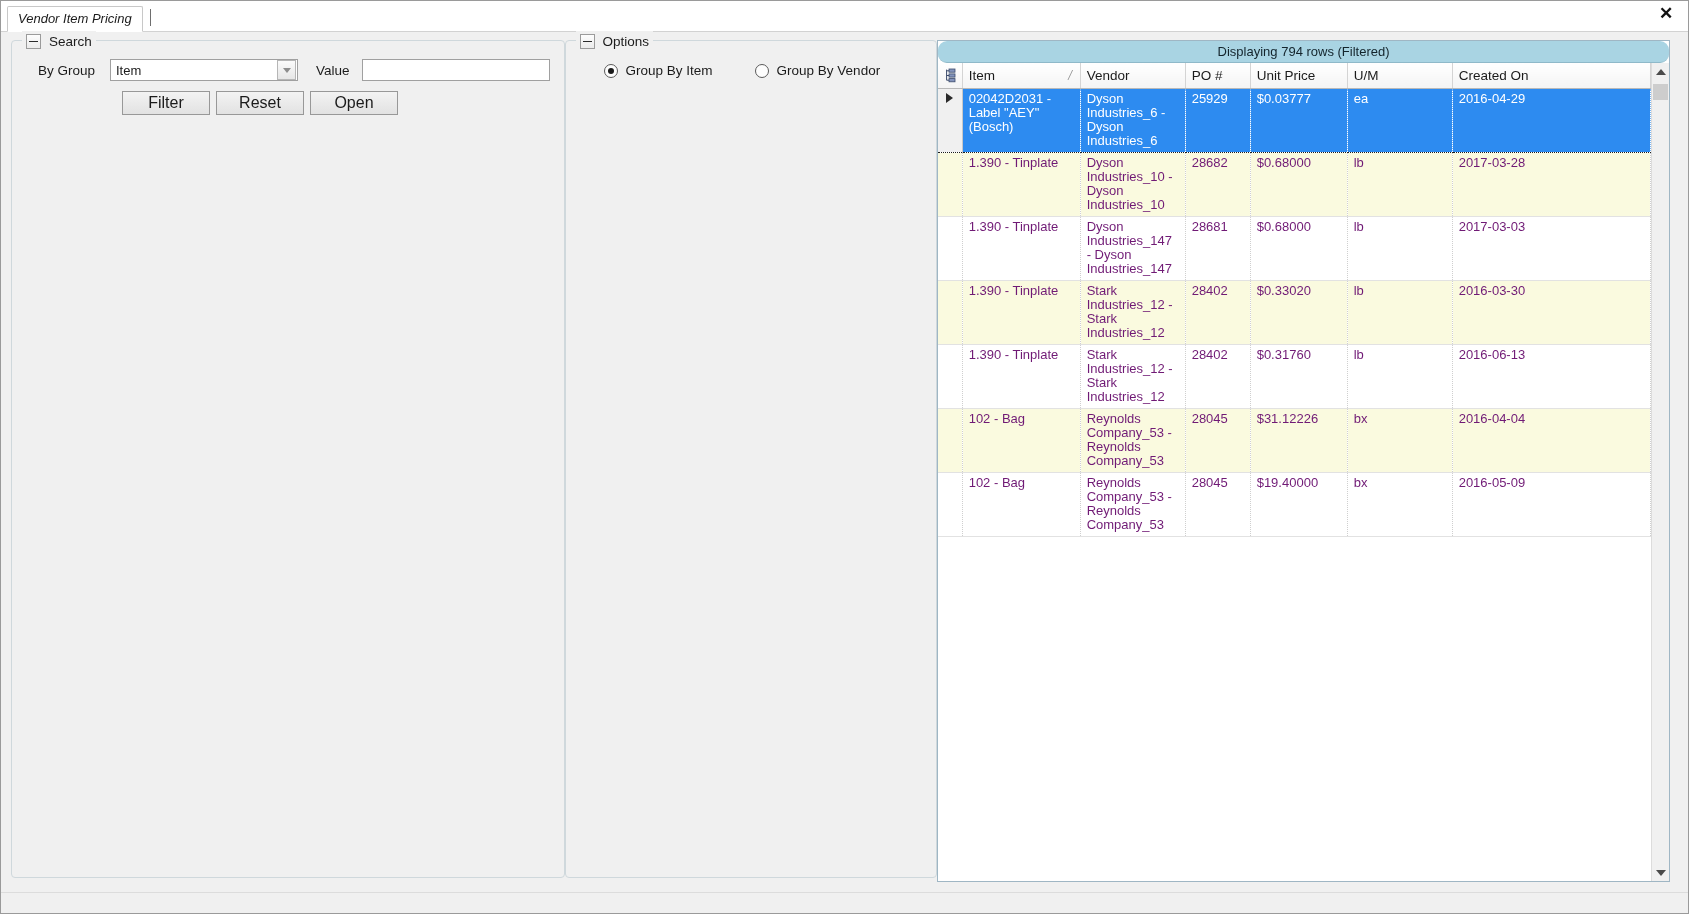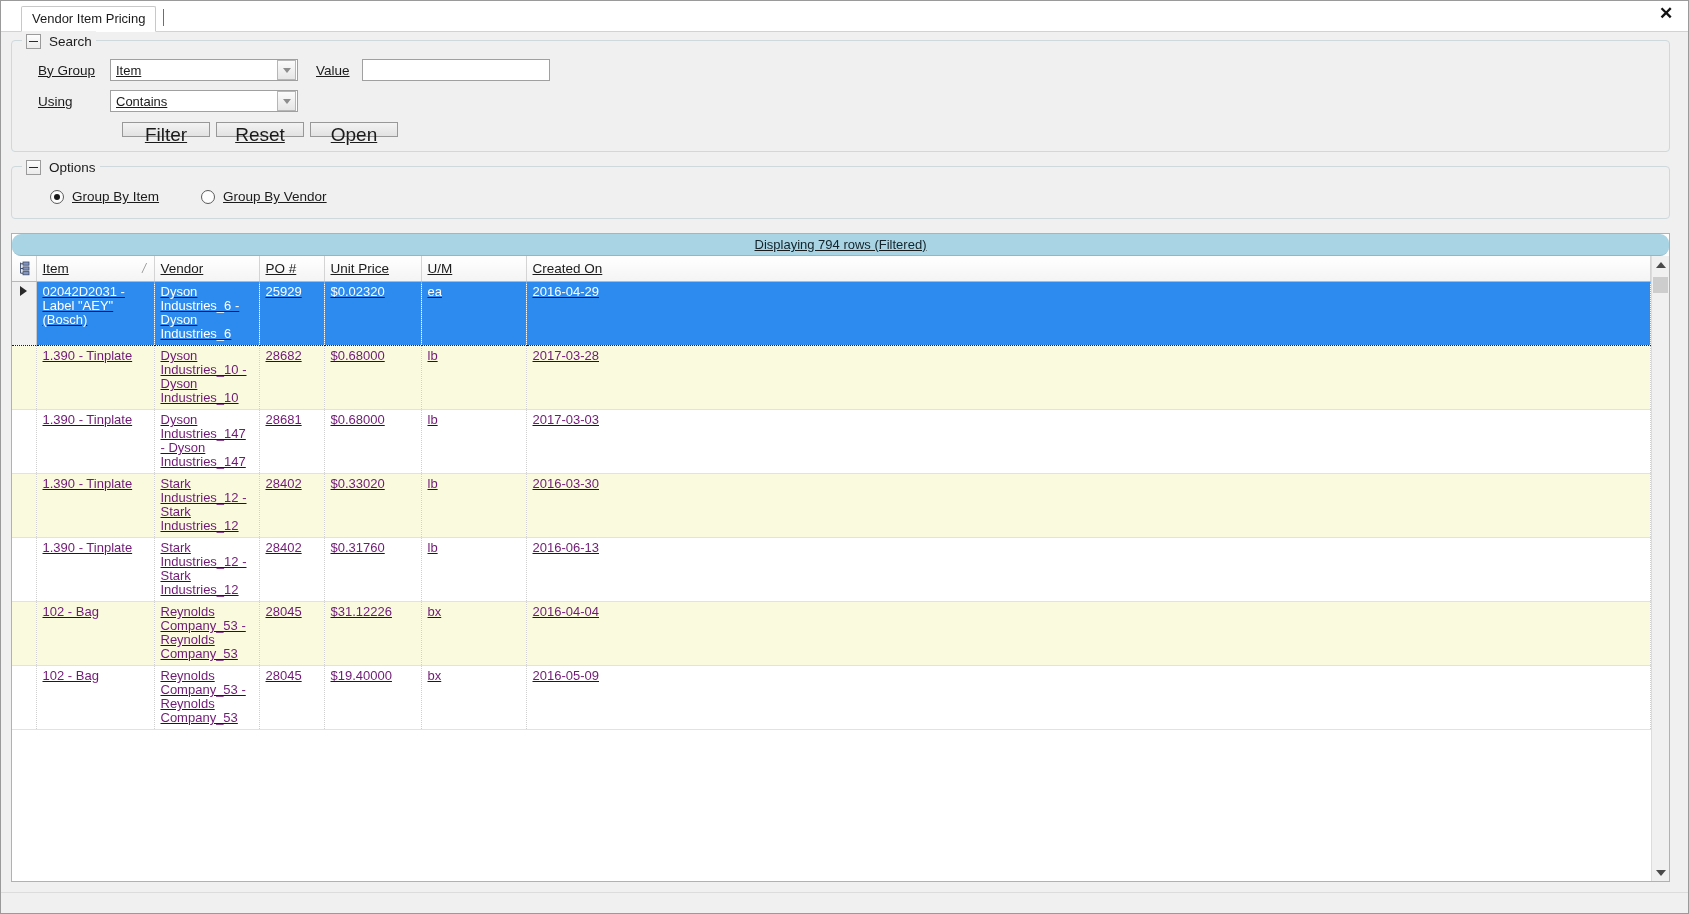--- a/index.html
+++ b/index.html
@@ -32,31 +32,32 @@
   .tabstrip {
     height: 30px;
     background: #ffffff;
     border-bottom: 1px solid #d2d2d2;
     display: flex;
     align-items: flex-end;
     position: relative;
     flex: none;
   }
   .tab {
-    margin-left: 20px;
+    margin-left: 6px;
     padding: 4px 10px 5px 10px;
     font-size: 13px;
     color: #1b1b1b;
     background: #ffffff;
     border: 1px solid #c8c8c8;
     border-bottom: 1px solid #ffffff;
     border-radius: 2px 2px 0 0;
     position: relative;
     top: 1px;
     white-space: nowrap;
+    font-style: italic;
   }
   .tab-caret {
     width: 1px;
     height: 17px;
     background: #6e6e6e;
     margin-left: 7px;
     margin-bottom: 5px;
     align-self: flex-end;
   }
   .tabstrip-close {
@@ -72,24 +73,23 @@
     color: #121212;
     cursor: pointer;
     font-family: "Liberation Sans", sans-serif;
   }
   
   .content {
     flex: 1;
     padding: 8px 18px 0 10px;
     box-sizing: border-box;
     display: flex;
-    flex-direction: column;
+    flex-direction: row;
     min-height: 0;
     background: #f0f0f0;
-    text-decoration: underline;
   }
   
   .groupbox {
     position: relative;
     border: 1px solid #cfd8dc;
     border-radius: 4px;
     background: #f0f0f0;
     margin-bottom: 14px;
     box-sizing: border-box;
   }
@@ -197,26 +197,26 @@
     padding: 0 4px;
     color: #1b1b1b;
   }
   .btn-row {
     display: flex;
     margin-top: 10px;
     padding-left: 96px;
   }
   .btn {
     width: 88px;
-    height: 15px;
+    height: 24px;
     margin-right: 6px;
     border: 1px solid #989898;
     background: linear-gradient(#f3f3f3, #e2e2e2);
     font-family: "Liberation Sans", sans-serif;
-    font-size: 19px;
+    font-size: 16px;
     color: #1b1b1b;
     cursor: pointer;
     box-sizing: border-box;
   }
   
   .radio-row { display: flex; align-items: flex-end; padding-left: 24px; padding-top: 4px; }
   .radio-item { display: flex; align-items: center; margin-right: 42px; cursor: pointer; }
   .radio {
     width: 14px; height: 14px;
     border-radius: 50%;
@@ -414,29 +414,20 @@
           <div class="combo">
             <div class="combo-text">Item</div>
             <div class="combo-btn">
                 <span class="chev"></span>
               </div>
           </div>
           <div class="value-label">Value</div>
           <input class="value-input" type="text" value="" style="">
         </div>
 
-        <div class="form-row">
-          <div class="form-label">Using</div>
-          <div class="combo">
-            <div class="combo-text">Contains</div>
-            <div class="combo-btn">
-                <span class="chev"></span>
-              </div>
-          </div>
-        </div>
 
         <div class="btn-row">
           <button class="btn">Filter</button>
           <button class="btn">Reset</button>
           <button class="btn">Open</button>
         </div>
       </div>
     </div>
 
     <div class="groupbox">
@@ -487,21 +478,21 @@
                   <th><span>U/M</span></th>
                   <th><span>Created On</span></th>
                 </tr>
               </thead>
               <tbody>
                 <tr class="selected">
                   <td class="rowhdr"><span class="row-arrow"></span></td>
                   <td>02042D2031 - Label "AEY"(Bosch)</td>
                   <td>Dyson Industries_6 - Dyson Industries_6</td>
                   <td>25929</td>
-                  <td>$0.02320</td>
+                  <td>$0.03777</td>
                   <td>ea</td>
                   <td>2016-04-29</td>
                 </tr>
                 <tr class="alt">
                   <td class="rowhdr"></td>
                   <td>1.390 - Tinplate</td>
                   <td>Dyson Industries_10 - Dyson Industries_10</td>
                   <td>28682</td>
                   <td>$0.68000</td>
                   <td>lb</td>

